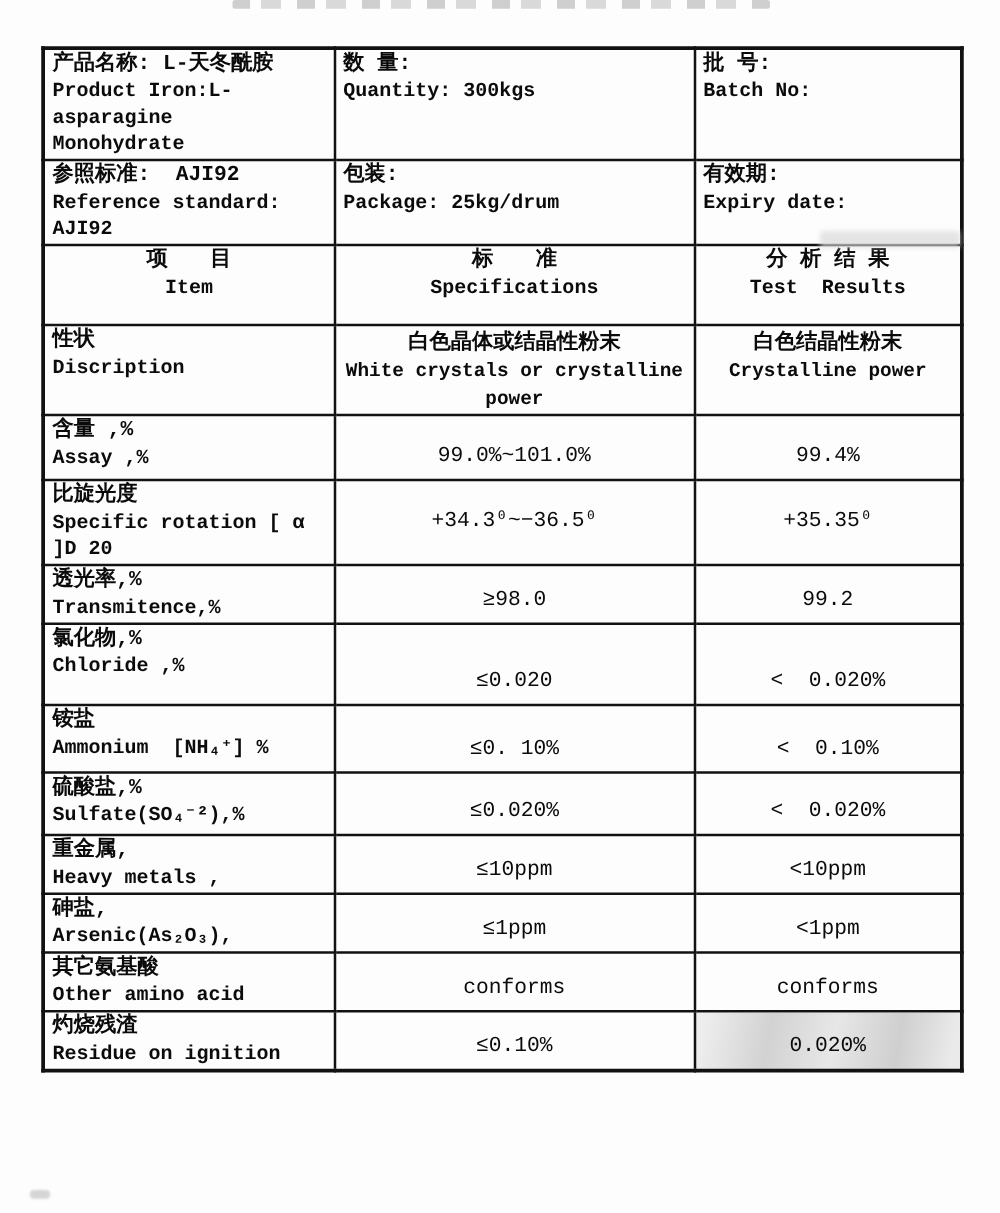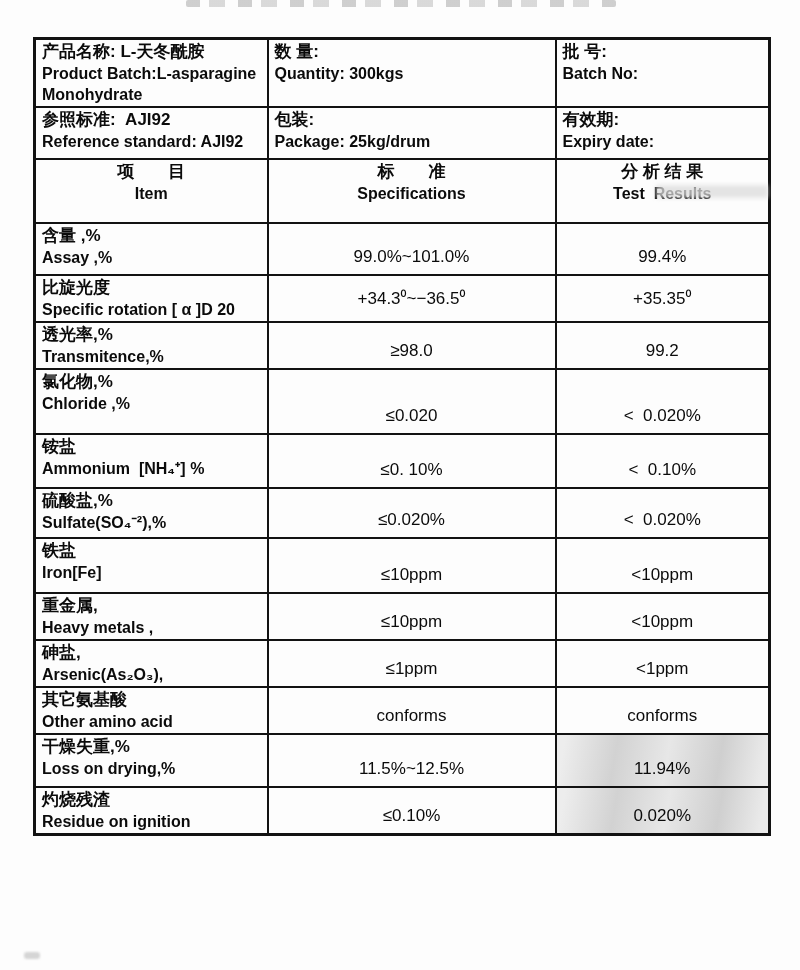--- a/index.html
+++ b/index.html
@@ -1,18 +1,18 @@
 <!DOCTYPE html>
 <html><head>
 <meta charset="utf-8">
 <style>
   html,body{margin:0;padding:0;background:#ffffff;}
   .page{
     position:relative;width:800px;height:970px;background:#fdfdfd;
-    font-family:Liberation Sans, sans-serif;color:#0b0b0b;overflow:hidden;
+    font-family:Liberation Mono, monospace;color:#0b0b0b;overflow:hidden;
   }
   
   .title-frag{
     position:absolute;top:0;left:186px;width:430px;height:7px;opacity:.55;border-radius:2px;
     background:repeating-linear-gradient(90deg,#a9a9a9 0 14px,transparent 14px 23px,#bcbcbc 23px 39px,transparent 39px 52px);
   }
   table.coa{
     position:absolute;left:33px;top:37px;width:735px;
     border-collapse:collapse;table-layout:fixed;border:3px solid #121212;
   }
@@ -48,21 +48,21 @@
   <table class="coa">
     <colgroup>
       <col style="width:233px">
       <col style="width:288px">
       <col style="width:214px">
     </colgroup>
     <tbody id="coa-body">
       <tr style="height: 64px;">
           <td class="info-cell">
             <div class="cn">产品名称: L-天冬酰胺</div>
-            <div class="en">Product Batch:L-asparagine</div>
+            <div class="en">Product Iron:L-asparagine</div>
             <div class="en">Monohydrate</div>
           </td>
           <td class="info-cell">
             <div class="cn">数 量:</div>
             <div class="en">Quantity: 300kgs</div>
           </td>
           <td class="info-cell">
             <div class="cn">批 号:</div>
             <div class="en">Batch No:</div>
           </td>
@@ -88,20 +88,34 @@
         </td>
         <td class="hdr">
           <div class="cn">标　　准</div>
           <div class="en">Specifications</div>
         </td>
         <td class="hdr">
           <div class="cn">分 析 结 果</div>
           <div class="en">Test&nbsp; Results</div>
         </td>
       </tr>
+    <tr style="height: 50px;">
+          <td class="item-cell">
+            <div class="cn">性状</div>
+            <div class="en">Discription</div>
+          </td>
+          <td class="vcell vtop">
+            <div class="line">白色晶体或结晶性粉末</div>
+            <div class="line">White crystals or crystalline power</div>
+          </td>
+          <td class="vcell vtop">
+            <div class="line">白色结晶性粉末</div>
+            <div class="line">Crystalline power</div>
+          </td>
+        </tr>
         <tr style="height: 52px;">
           <td class="item-cell">
             <div class="cn">含量 ,%</div>
             <div class="en">Assay ,%</div>
           </td>
           <td class="vcell vbot">
             <div class="line">99.0%~101.0%</div>
           </td>
           <td class="vcell vbot">
             <div class="line">99.4%</div>
@@ -160,32 +174,20 @@
             <div class="cn">硫酸盐,%</div>
             <div class="en">Sulfate(SO₄⁻²),%</div>
           </td>
           <td class="vcell vbot">
             <div class="line">≤0.020%</div>
           </td>
           <td class="vcell vbot">
             <div class="line">&lt;&nbsp; 0.020%</div>
           </td>
         </tr>
-        <tr style="height: 55px;">
-          <td class="item-cell">
-            <div class="cn">铁盐</div>
-            <div class="en">Iron[Fe]</div>
-          </td>
-          <td class="vcell vbot">
-            <div class="line">≤10ppm</div>
-          </td>
-          <td class="vcell vbot">
-            <div class="line">&lt;10ppm</div>
-          </td>
-        </tr>
         <tr style="height: 47px;">
           <td class="item-cell">
             <div class="cn">重金属,</div>
             <div class="en">Heavy metals ,</div>
           </td>
           <td class="vcell vbot">
             <div class="line">≤10ppm</div>
           </td>
           <td class="vcell vbot">
             <div class="line">&lt;10ppm</div>
@@ -206,32 +208,20 @@
         <tr style="height: 47px; padding-left: 36px;">
           <td class="item-cell">
             <div class="cn">其它氨基酸</div>
             <div class="en">Other amino acid</div>
           </td>
           <td class="vcell vbot">
             <div class="line">conforms</div>
           </td>
           <td class="vcell vbot">
             <div class="line">conforms</div>
-          </td>
-        </tr>
-        <tr style="height: 53px;">
-          <td class="item-cell">
-            <div class="cn">干燥失重,%</div>
-            <div class="en">Loss on drying,%</div>
-          </td>
-          <td class="vcell vbot">
-            <div class="line">11.5%~12.5%</div>
-          </td>
-          <td class="vcell vbot smudge">
-            <div class="line">11.94%</div>
           </td>
         </tr>
         <tr style="height: 45px;">
           <td class="item-cell">
             <div class="cn">灼烧残渣</div>
             <div class="en">Residue on ignition</div>
           </td>
           <td class="vcell vbot">
             <div class="line">≤0.10%</div>
           </td>

